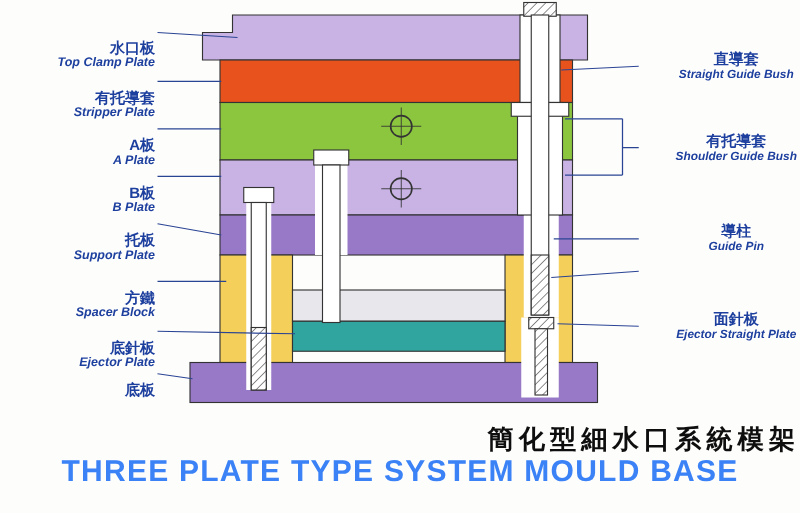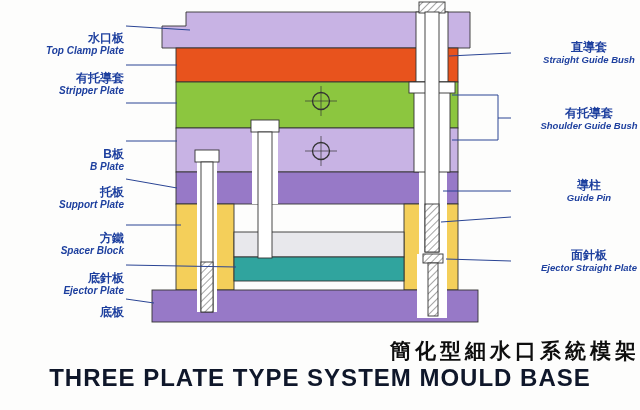--- a/index.html
+++ b/index.html
@@ -13,21 +13,21 @@
   .label .en{display:block;font-weight:700;font-size:10px;white-space:nowrap;font-style:italic;}
   .label.left{left:2px;width:122px;text-align:right;margin-top:19px;}
   .label.right{left:512px;width:128px;text-align:center;margin-left:13px;}
   .label.right .en{font-size:9.5px;}
   .title-zh{
     position:absolute;top:337px;left:0;width:100%;text-align:right;
     font-size:21px;font-weight:700;letter-spacing:4px;color:#0e0e0e;
   }
   .title-en{
     position:absolute;top:364px;left:0;width:100%;text-align:center;
-    font-size:24px;font-weight:800;letter-spacing:1px;color:#0f172a;
+    font-size:24px;font-weight:800;letter-spacing:1px;color:#3b82f6;
   }
 </style>
 </head>
 <body>
 
 <div class="canvas">
 
   <svg width="640" height="410" viewBox="0 0 640 410">
     <defs>
       <pattern id="hatch" patternUnits="userSpaceOnUse" width="5" height="5" patternTransform="rotate(45)">
@@ -99,20 +99,24 @@
   </svg>
 
   <div class="label left" style="top:12px">
     <span class="zh">水口板</span>
     <span class="en">Top Clamp Plate</span>
   </div>
   <div class="label left" style="top:52px">
     <span class="zh">有托導套</span>
     <span class="en">Stripper Plate</span>
   </div>
+  <div class="label left" style="top:90px">
+    <span class="zh">A板</span>
+    <span class="en">A Plate</span>
+  </div>
   <div class="label left" style="top:128px">
     <span class="zh">B板</span>
     <span class="en">B Plate</span>
   </div>
   <div class="label left" style="top:166px">
     <span class="zh">托板</span>
     <span class="en">Support Plate</span>
   </div>
   <div class="label left" style="top:252px">
     <span class="zh">底針板</span>

